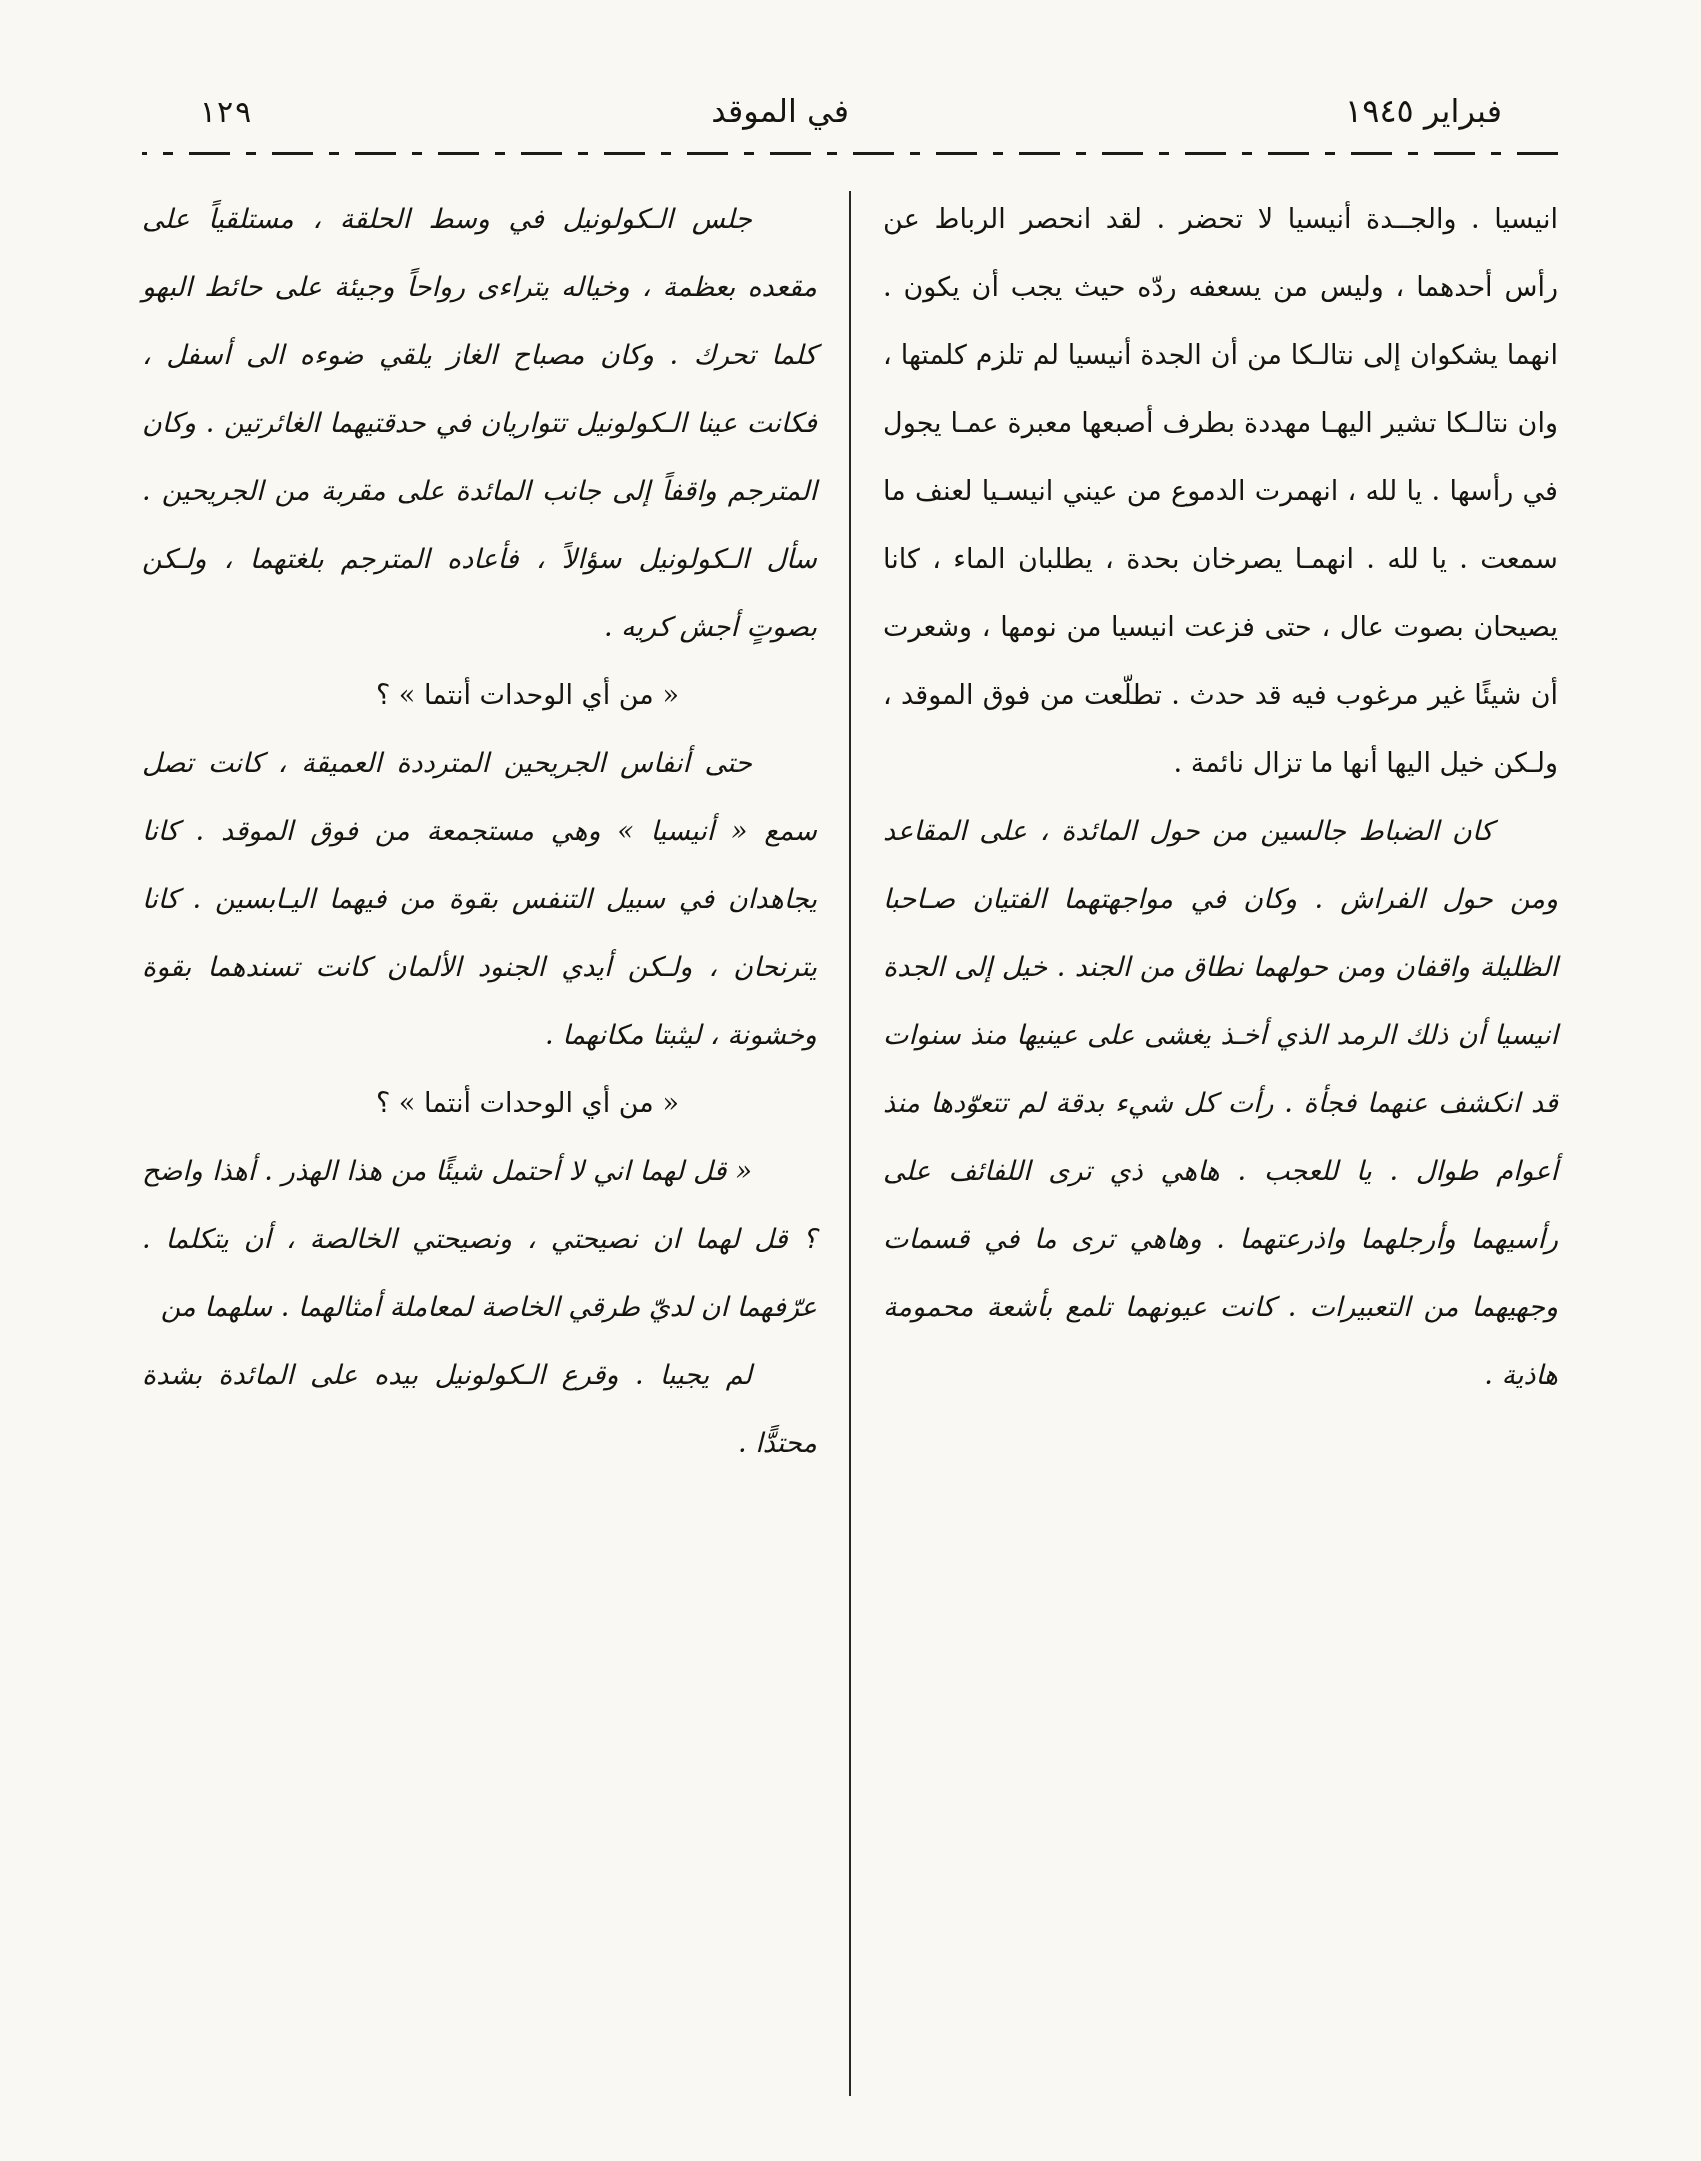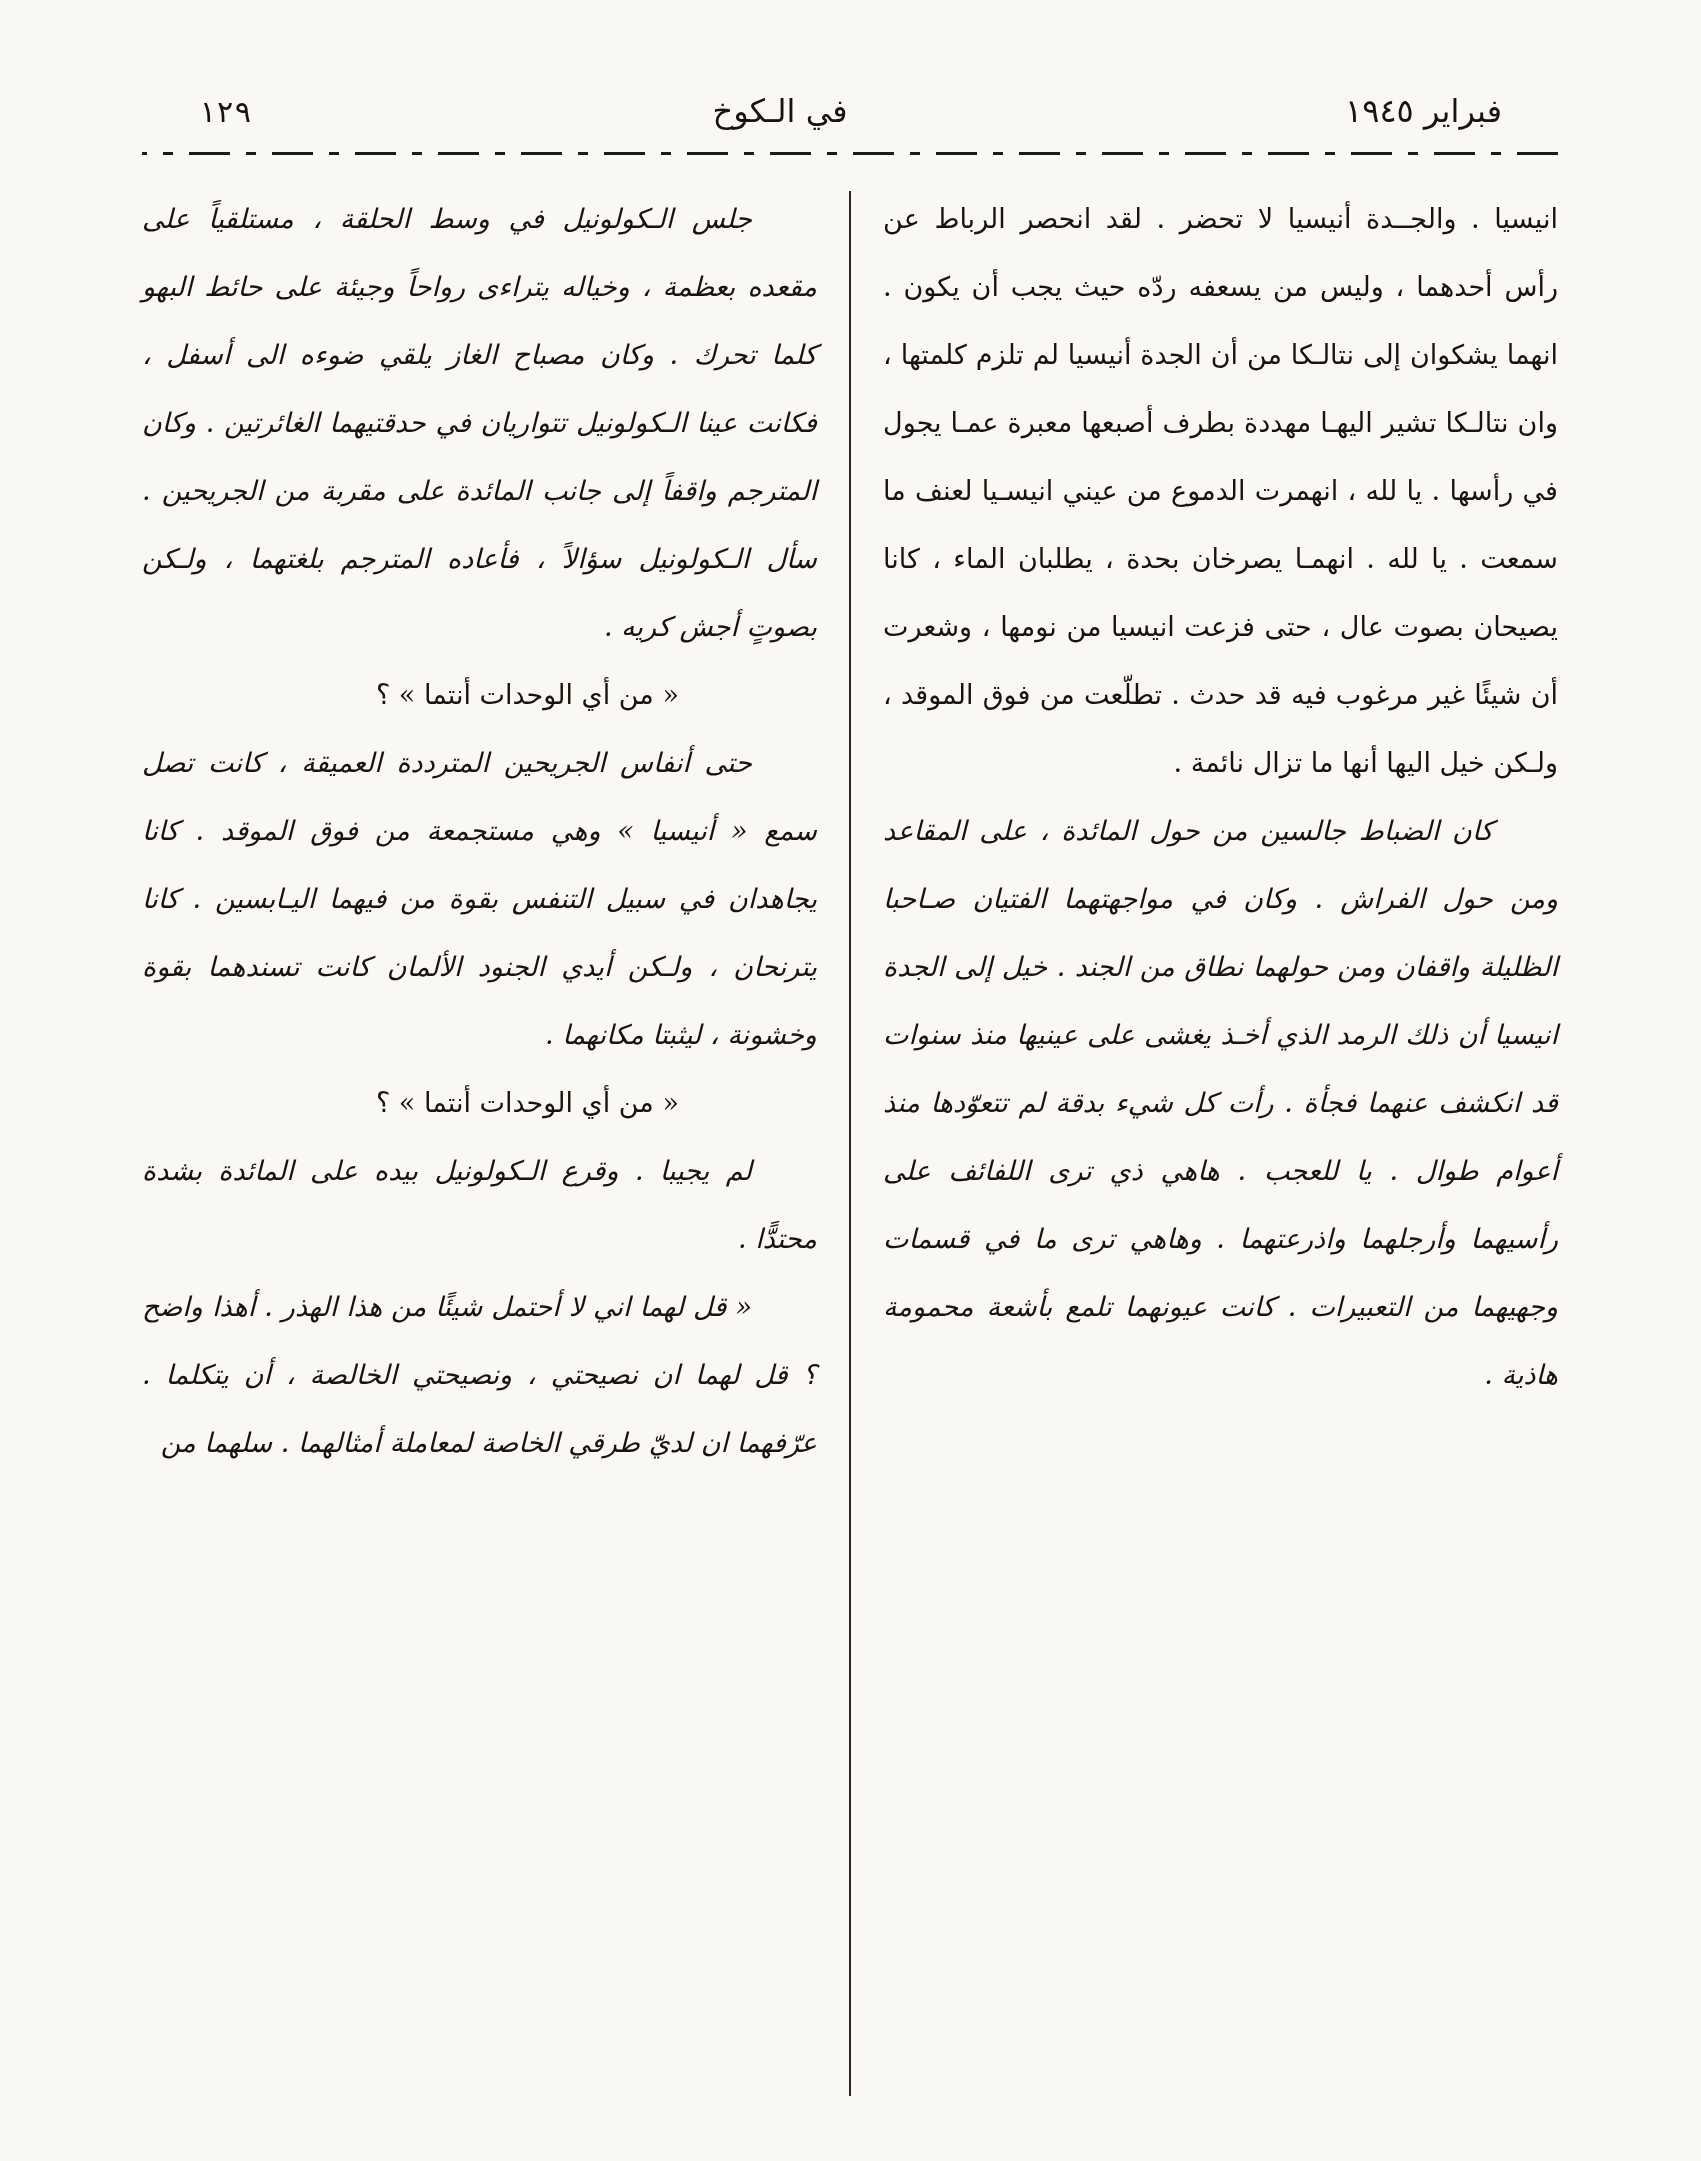--- a/index.html
+++ b/index.html
@@ -66,40 +66,40 @@
     flex: 0 0 auto;
   }
 </style>
 </head>
 <body>
 
 <div class="page">
 
   <div class="header">
     <span class="date">فبراير ١٩٤٥</span>
-    <span class="title">في الـكوخ</span>
+    <span class="title">في الموقد</span>
     <span class="pageno">١٢٩</span>
   </div>
 
   <div class="header-rule"></div>
 
   <div class="columns">
 
     <div class="column">
       <p>انيسيا . والجــدة أنيسيا لا تحضر . لقد انحصر الرباط عن رأس أحدهما ، وليس من يسعفه ردّه حيث يجب أن يكون . انهما يشكوان إلى نتالـكا من أن الجدة أنيسيا لم تلزم كلمتها ، وان نتالـكا تشير اليهـا مهددة بطرف أصبعها معبرة عمـا يجول في رأسها . يا لله ، انهمرت الدموع من عيني انيسـيا لعنف ما سمعت . يا لله . انهمـا يصرخان بحدة ، يطلبان الماء ، كانا يصيحان بصوت عال ، حتى فزعت انيسيا من نومها ، وشعرت أن شيئًا غير مرغوب فيه قد حدث . تطلّعت من فوق الموقد ، ولـكن خيل اليها أنها ما تزال نائمة .</p>
       <p class="indent">كان الضباط جالسين من حول المائدة ، على المقاعد ومن حول الفراش . وكان في مواجهتهما الفتيان صـاحبا الظليلة واقفان ومن حولهما نطاق من الجند . خيل إلى الجدة انيسيا أن ذلك الرمد الذي أخـذ يغشى على عينيها منذ سنوات قد انكشف عنهما فجأة . رأت كل شيء بدقة لم تتعوّدها منذ أعوام طوال . يا للعجب . هاهي ذي ترى اللفائف على رأسيهما وأرجلهما واذرعتهما . وهاهي ترى ما في قسمات وجهيهما من التعبيرات . كانت عيونهما تلمع بأشعة محمومة هاذية .</p>
     </div>
 
     <div class="col-divider"></div>
 
     <div class="column">
       <p class="indent">جلس الـكولونيل في وسط الحلقة ، مستلقياً على مقعده بعظمة ، وخياله يتراءى رواحاً وجيئة على حائط البهو كلما تحرك . وكان مصباح الغاز يلقي ضوءه الى أسفل ، فكانت عينا الـكولونيل تتواريان في حدقتيهما الغائرتين . وكان المترجم واقفاً إلى جانب المائدة على مقربة من الجريحين . سأل الـكولونيل سؤالاً ، فأعاده المترجم بلغتهما ، ولـكن بصوتٍ أجش كريه .</p>
       <p class="quote">« من أي الوحدات أنتما » ؟</p>
       <p class="indent">حتى أنفاس الجريحين المترددة العميقة ، كانت تصل سمع « أنيسيا » وهي مستجمعة من فوق الموقد . كانا يجاهدان في سبيل التنفس بقوة من فيهما اليـابسين . كانا يترنحان ، ولـكن أيدي الجنود الألمان كانت تسندهما بقوة وخشونة ، ليثبتا مكانهما .</p>
       <p class="quote">« من أي الوحدات أنتما » ؟</p>
+      <p class="indent">« قل لهما اني لا أحتمل شيئًا من هذا الهذر . أهذا واضح ؟ قل لهما ان نصيحتي ، ونصيحتي الخالصة ، أن يتكلما . عرّفهما ان لديّ طرقي الخاصة لمعاملة أمثالهما . سلهما من</p>
       <p class="indent">لم يجيبا . وقرع الـكولونيل بيده على المائدة بشدة محتدًّا .</p>
-      <p class="indent">« قل لهما اني لا أحتمل شيئًا من هذا الهذر . أهذا واضح ؟ قل لهما ان نصيحتي ، ونصيحتي الخالصة ، أن يتكلما . عرّفهما ان لديّ طرقي الخاصة لمعاملة أمثالهما . سلهما من</p>
     </div>
 
   </div>
 
 </div>
 
 
 </body></html>

